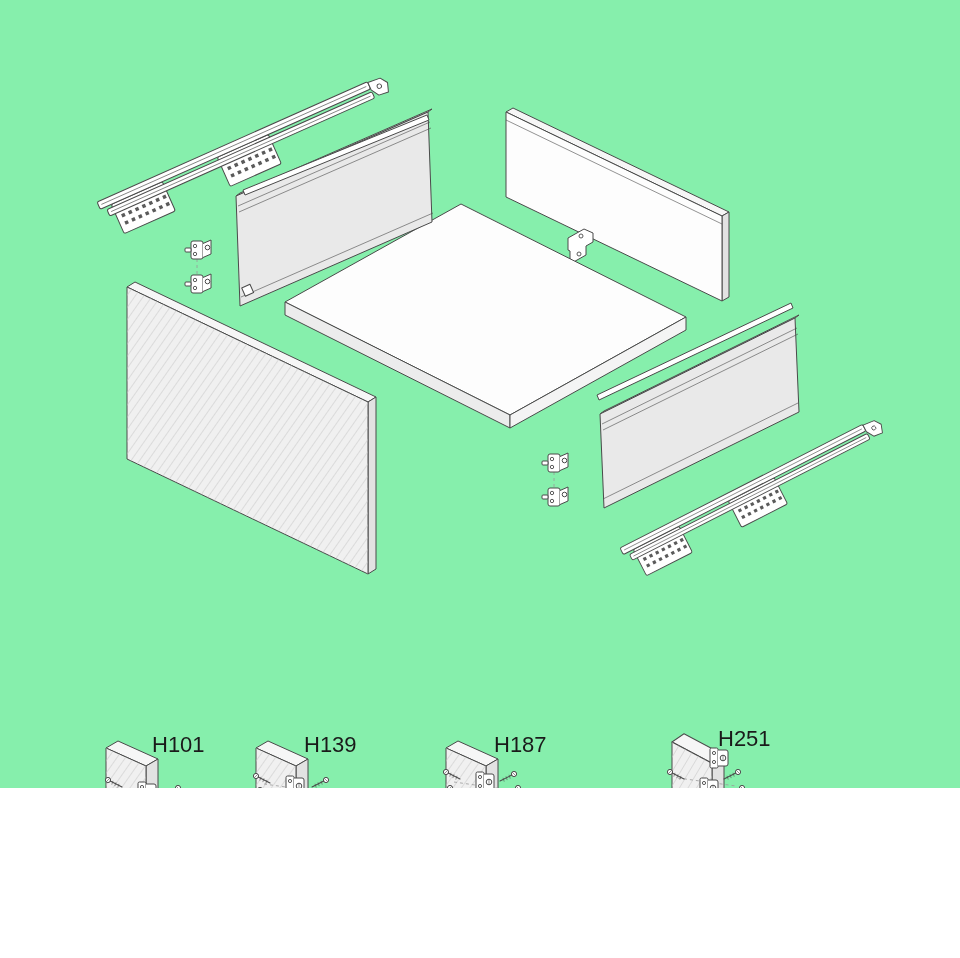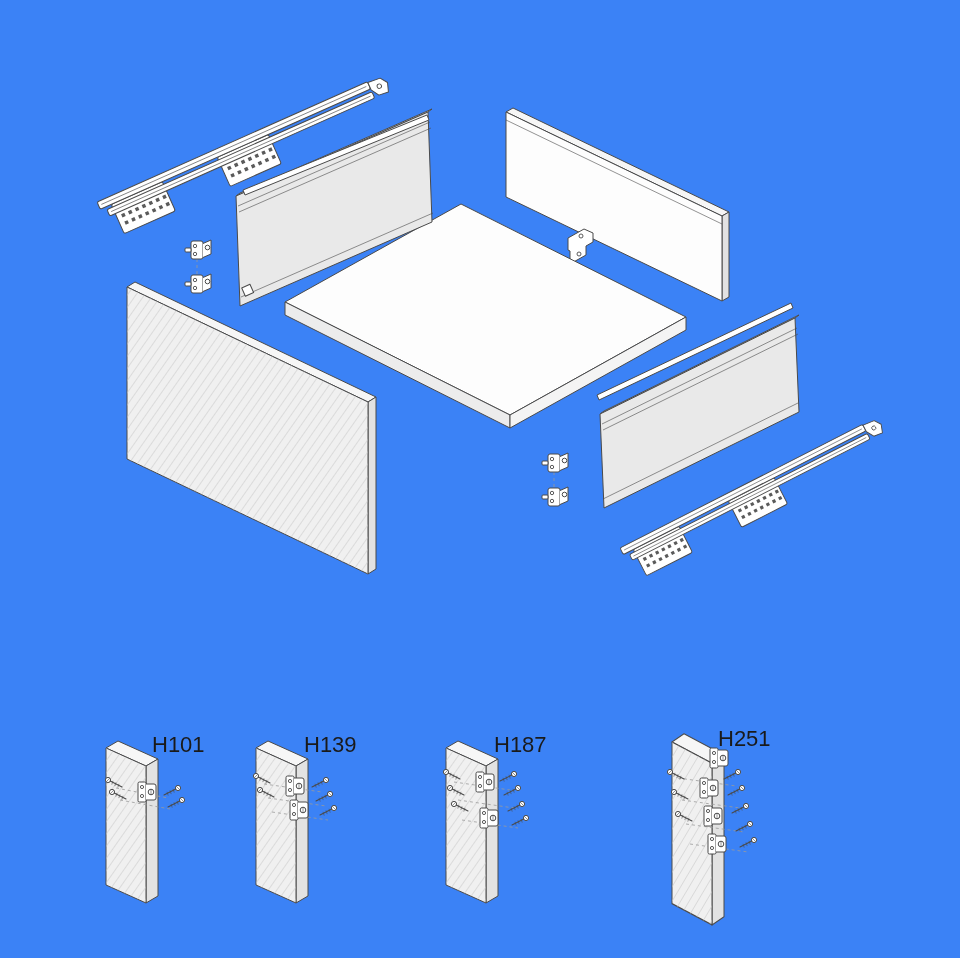--- a/index.html
+++ b/index.html
@@ -1,17 +1,17 @@
 <!DOCTYPE html>
 <html><head>
 <meta charset="utf-8">
 <style>
   * { margin:0; padding:0; box-sizing:border-box; }
   html, body { width:960px; height:958px; background:#ffffff; }
-  .page { position:relative; width:960px; height:958px; background:#3b82f6; overflow:hidden;
+  .page { position:relative; width:960px; height:788px; background:#86efac; overflow:hidden;
           font-family:"Liberation Sans", sans-serif; }
   svg { display:block; }
 
   .part   { fill:#ffffff; stroke:#4a4a4a; stroke-width:1; stroke-linejoin:round; }
   .panel  { fill:#e9e9e9; stroke:#4a4a4a; stroke-width:1; stroke-linejoin:round; }
   .ftop   { fill:#f6f6f6; stroke:#4a4a4a; stroke-width:1; stroke-linejoin:round; }
   .fside  { fill:#e2e2e2; stroke:#4a4a4a; stroke-width:1; stroke-linejoin:round; }
   .ffront { fill:#f0f0f0; stroke:#4a4a4a; stroke-width:1; stroke-linejoin:round; }
   .white  { fill:#fdfdfd; stroke:#4a4a4a; stroke-width:1; stroke-linejoin:round; }
   .bfl    { fill:#ececec; stroke:#4a4a4a; stroke-width:1; }

